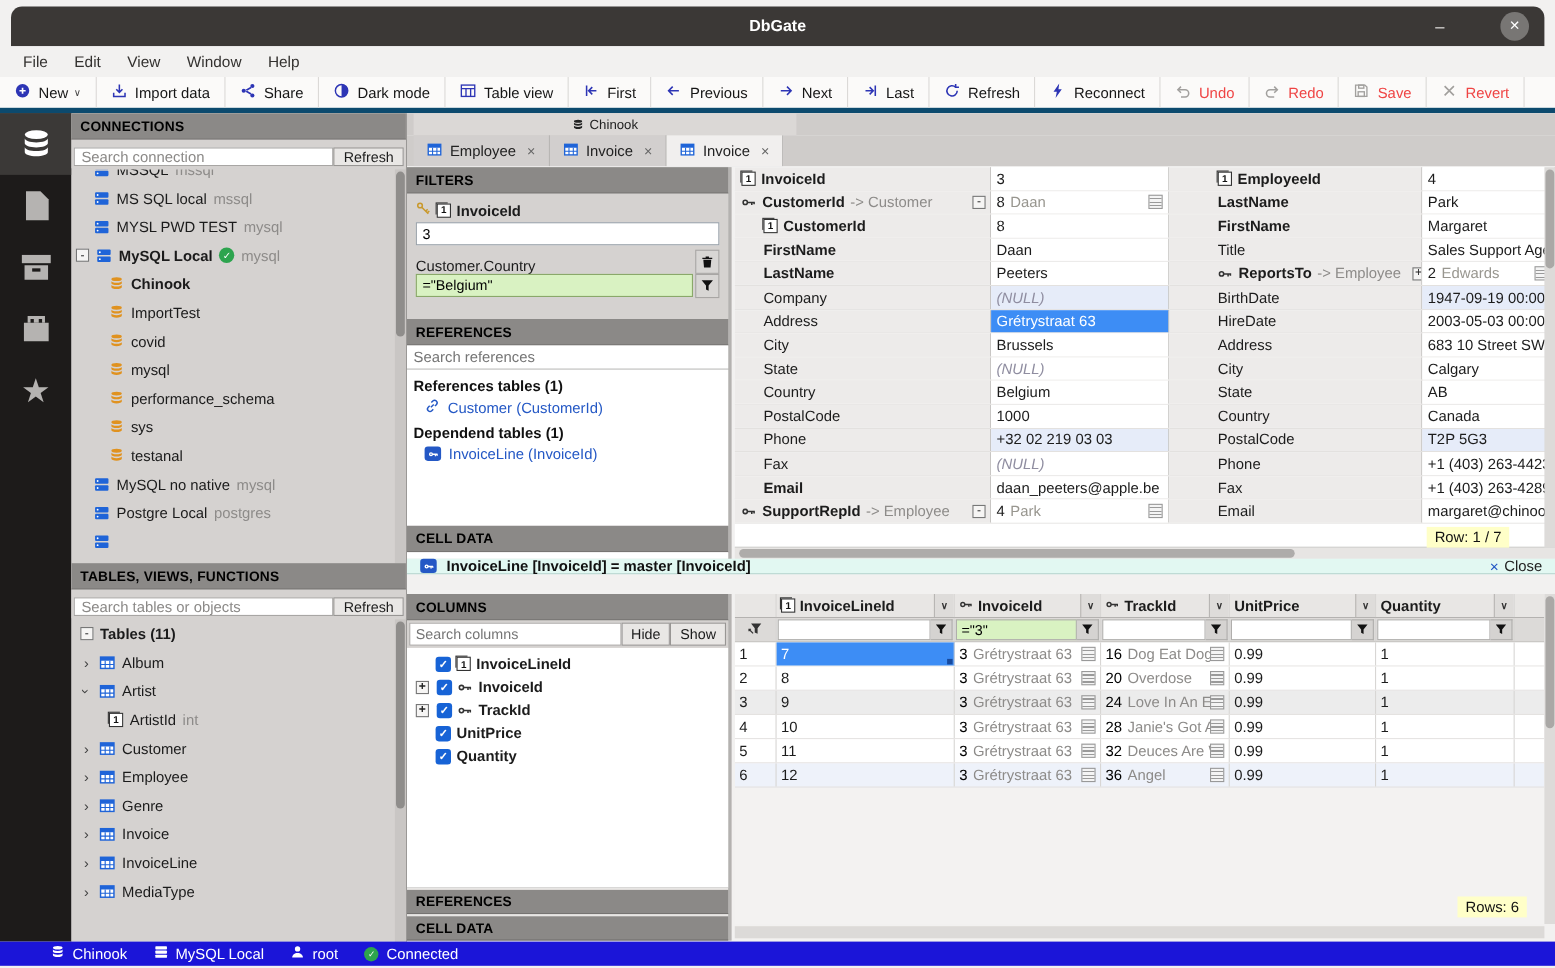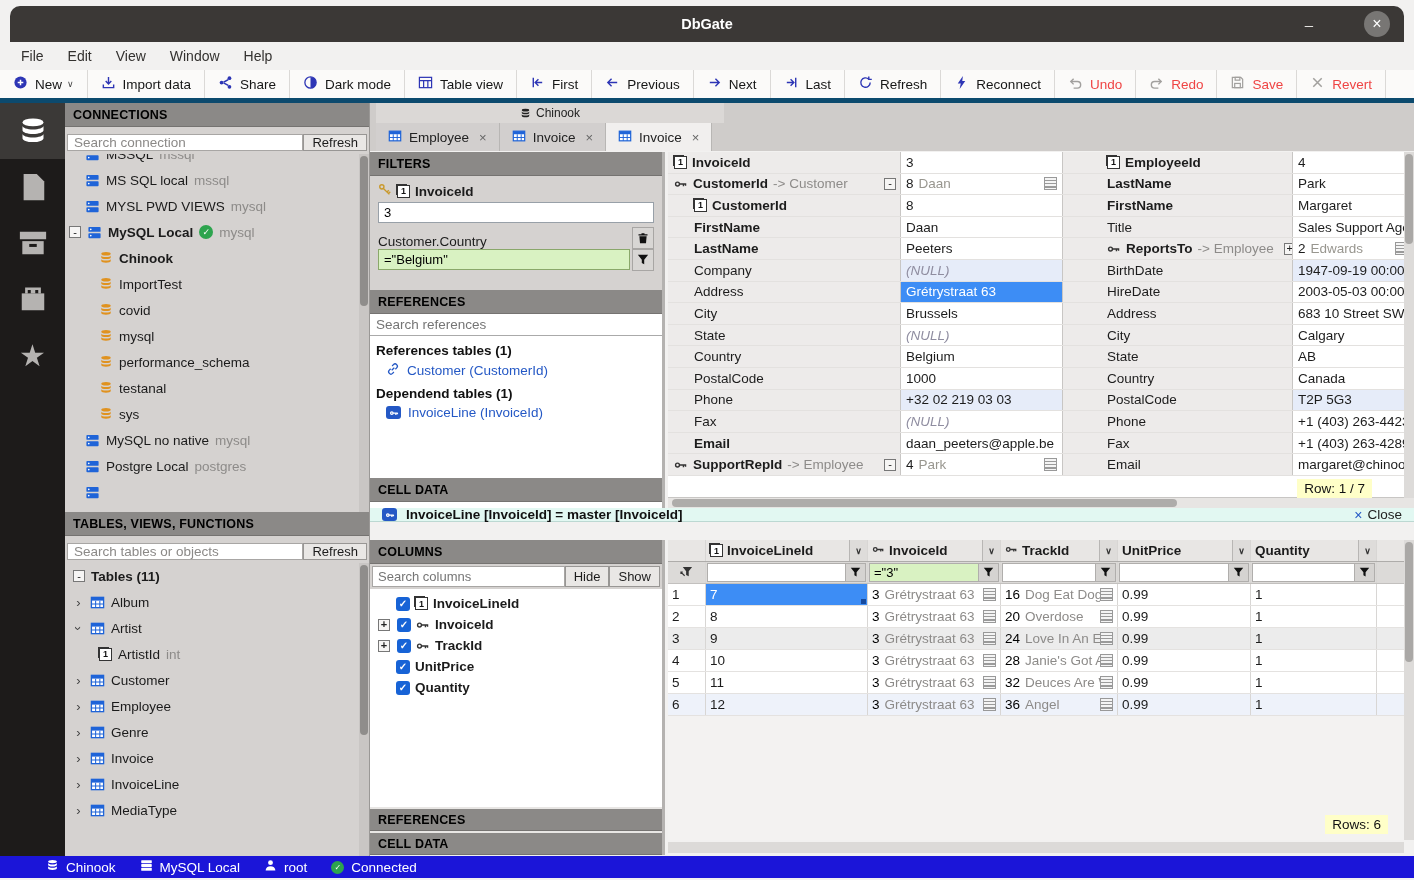--- a/index.html
+++ b/index.html
@@ -401,21 +401,21 @@
 
           <span class="srv-ic">
             <svg viewBox="0 0 16 16" fill="currentColor">
               <rect x="1.5" y="2" width="13" height="5.3" rx="1"></rect>
               <rect x="1.5" y="8.7" width="13" height="5.3" rx="1"></rect>
               <circle cx="4" cy="4.6" r=".9" fill="#fff"></circle>
               <circle cx="4" cy="11.3" r=".9" fill="#fff"></circle>
             </svg>
           </span>
 
-          <span class="nm">MYSL PWD VIEWS</span>
+          <span class="nm">MYSL PWD TEST</span>
 
           <span class="eng">mysql</span>
         </div>
 
         <div class="tree-row conn server bold hasexp check">
           <span class="sq">-</span>
           <span class="srv-ic">
             <svg viewBox="0 0 16 16" fill="currentColor">
               <rect x="1.5" y="2" width="13" height="5.3" rx="1"></rect>
               <rect x="1.5" y="8.7" width="13" height="5.3" rx="1"></rect>
@@ -497,34 +497,34 @@
 
         <div class="tree-row conn db">
 
           <span class="db-ic">
             <svg viewBox="0 0 16 16" fill="currentColor">
               <ellipse cx="8" cy="3.2" rx="5.4" ry="2"></ellipse>
               <path d="M2.6 5c0 1 2.4 1.9 5.4 1.9S13.4 6 13.4 5v2.3c0 1-2.4 1.9-5.4 1.9S2.6 8.3 2.6 7.3z"></path>
               <path d="M2.6 9c0 1 2.4 1.9 5.4 1.9s5.4-.9 5.4-1.9v2.5c0 1.1-2.4 2-5.4 2s-5.4-.9-5.4-2z"></path>
             </svg>
           </span>
-          <span class="nm">testanal</span>
+          <span class="nm">sys</span>
 
         </div>
 
         <div class="tree-row conn db">
 
           <span class="db-ic">
             <svg viewBox="0 0 16 16" fill="currentColor">
               <ellipse cx="8" cy="3.2" rx="5.4" ry="2"></ellipse>
               <path d="M2.6 5c0 1 2.4 1.9 5.4 1.9S13.4 6 13.4 5v2.3c0 1-2.4 1.9-5.4 1.9S2.6 8.3 2.6 7.3z"></path>
               <path d="M2.6 9c0 1 2.4 1.9 5.4 1.9s5.4-.9 5.4-1.9v2.5c0 1.1-2.4 2-5.4 2s-5.4-.9-5.4-2z"></path>
             </svg>
           </span>
-          <span class="nm">sys</span>
+          <span class="nm">testanal</span>
 
         </div>
 
         <div class="tree-row conn server">
 
           <span class="srv-ic">
             <svg viewBox="0 0 16 16" fill="currentColor">
               <rect x="1.5" y="2" width="13" height="5.3" rx="1"></rect>
               <rect x="1.5" y="8.7" width="13" height="5.3" rx="1"></rect>
               <circle cx="4" cy="4.6" r=".9" fill="#fff"></circle>

